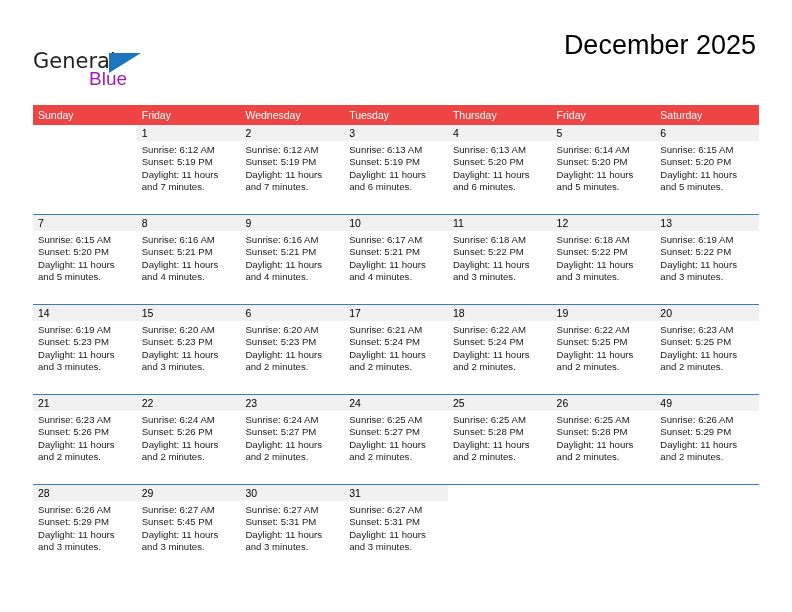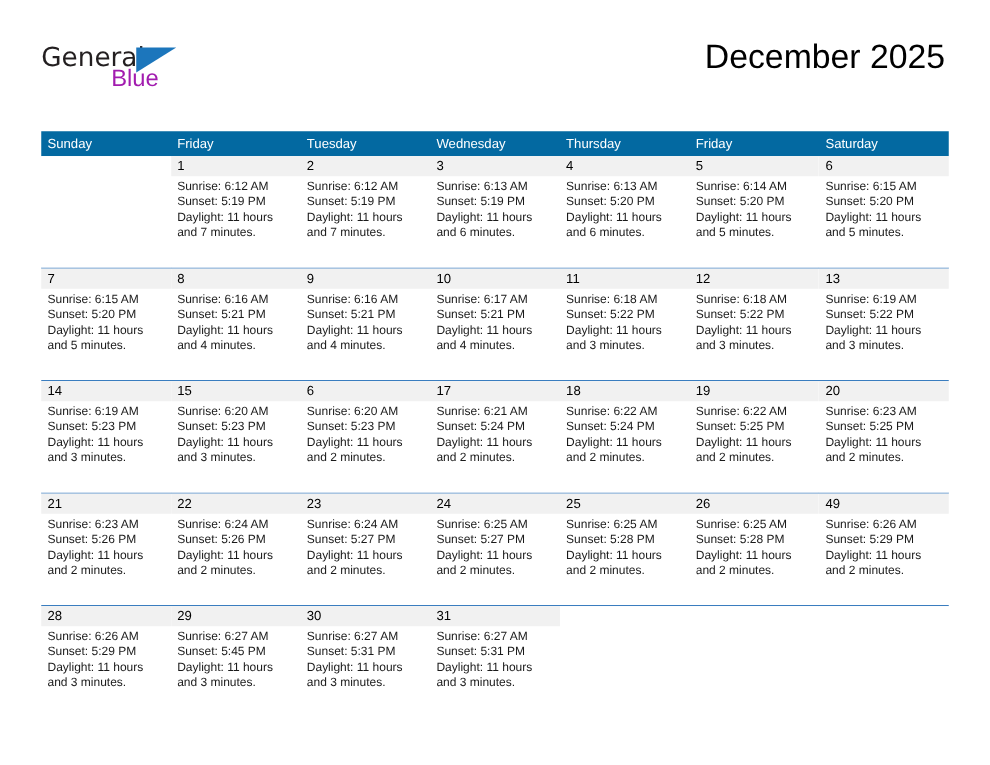--- a/index.html
+++ b/index.html
@@ -25,21 +25,21 @@
   .header {
     position: absolute;
     left: 0;
     top: 0;
     width: 792px;
     height: 104px;
   }
   .logo {
     position: absolute;
     left: 33px;
-    top: 34px;
+    top: 49px;
     width: 180px;
     height: 50px;
     text-align: center;
   }
   .logo-general {
     position: absolute;
     left: 0;
     top: 0;
     font-size: 21px;
     letter-spacing: 0px;
@@ -91,21 +91,21 @@
 
   
   .calendar {
     position: absolute;
     left: 33px;
     top: 105px;
     width: 726px;
   }
   .weekday-row {
     display: flex;
-    background: #0369a1;
+    background: #ef4444;
     height: 20px;
   }
   .weekday {
     flex: 1 1 0;
     min-width: 0;
     color: #ffffff;
     font-size: 10.5px;
     line-height: 20px;
     padding-left: 5px;
     box-sizing: border-box;
@@ -170,22 +170,22 @@
       <div class="cal-title">December 2025</div>
     </div>
 
   </div>
 
   <div class="calendar">
 
     <div class="weekday-row">
       <div class="weekday">Sunday</div>
       <div class="weekday">Friday</div>
+      <div class="weekday">Wednesday</div>
       <div class="weekday">Tuesday</div>
-      <div class="weekday">Wednesday</div>
       <div class="weekday">Thursday</div>
       <div class="weekday">Friday</div>
       <div class="weekday">Saturday</div>
     </div>
 
     <div class="week first">
       <div class="day empty">
         <div class="day-num"></div>
         <div class="day-info">
           <div></div>

